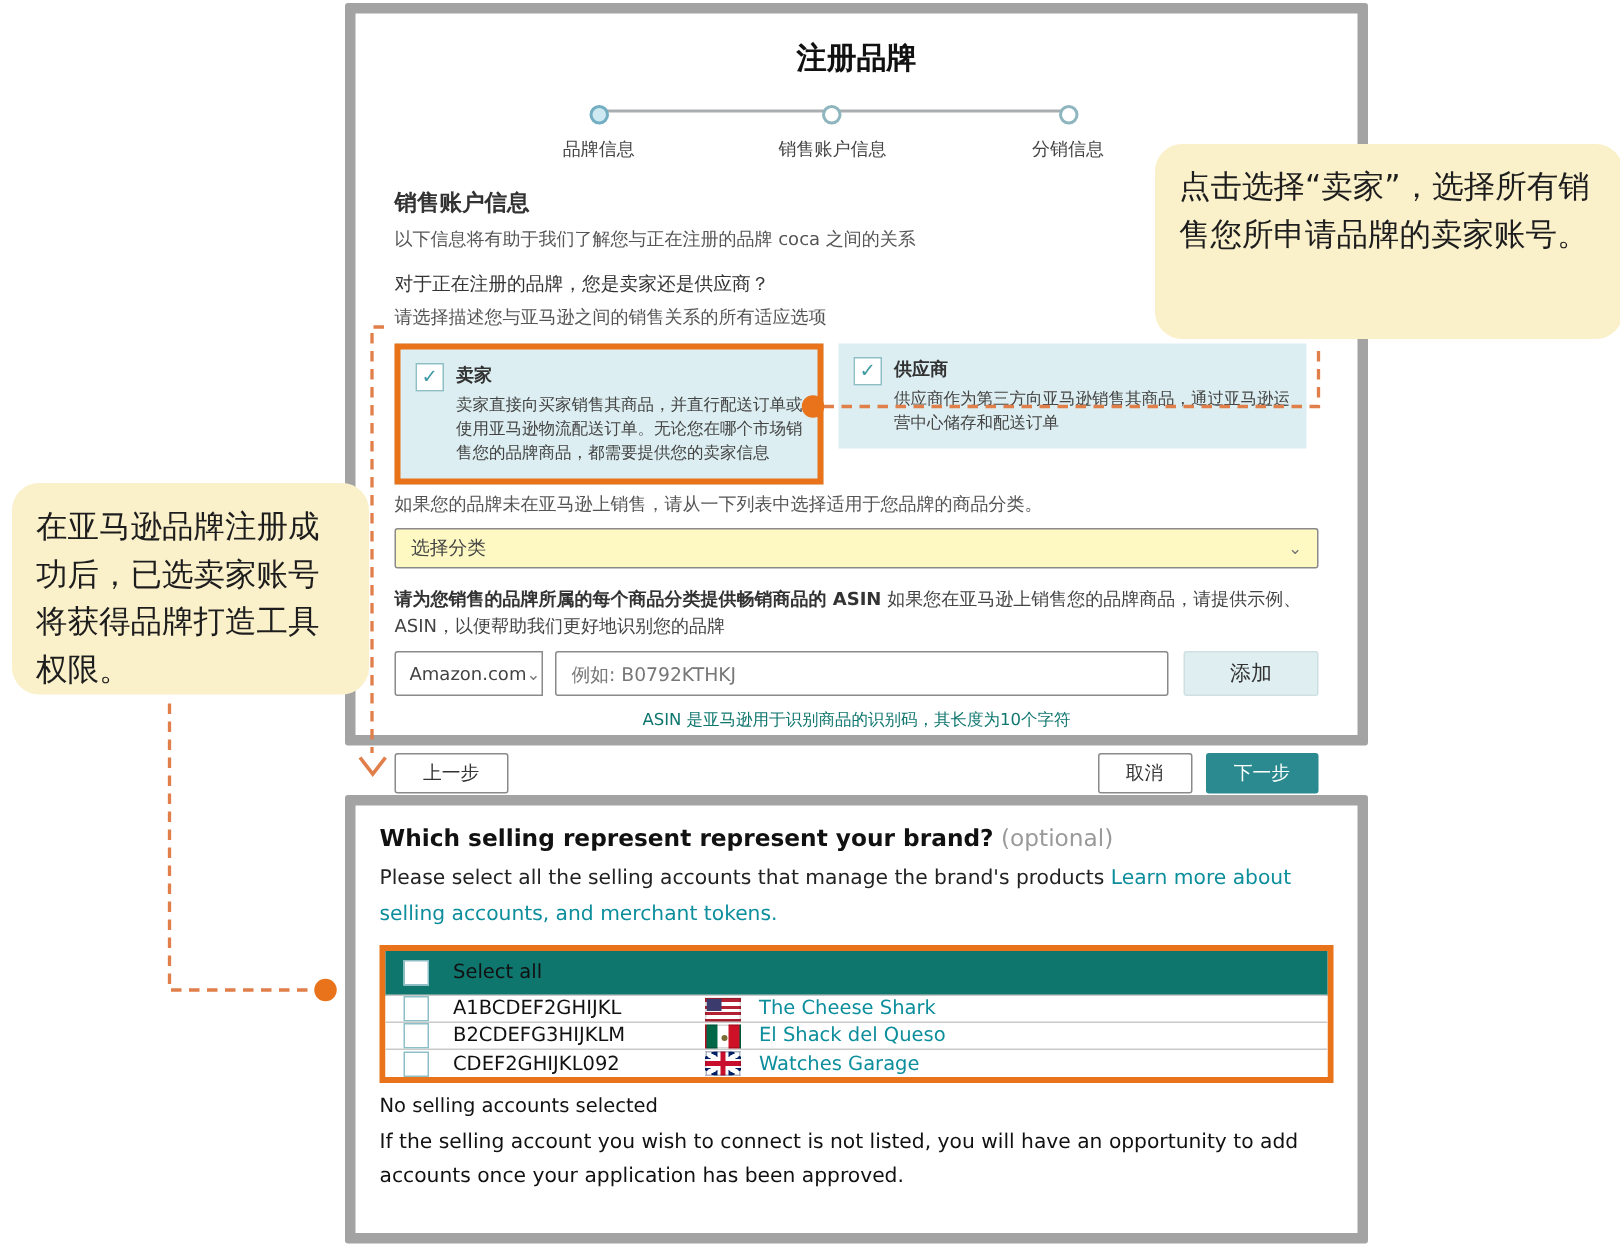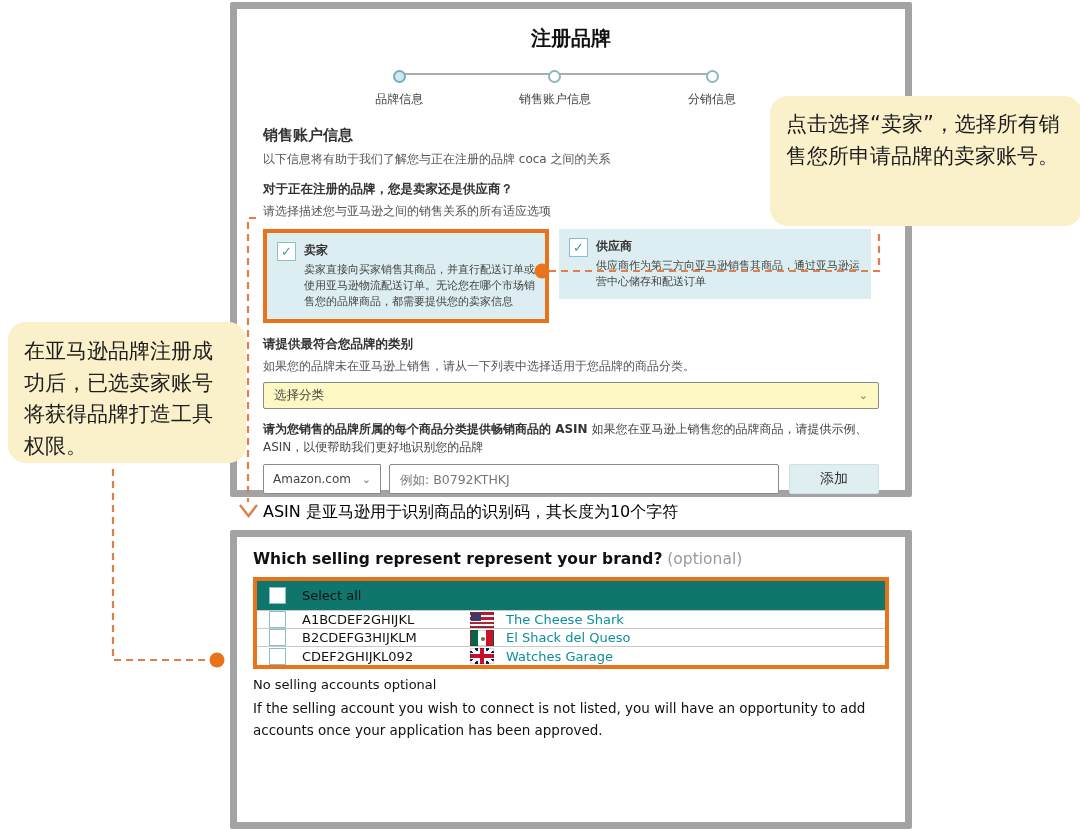--- a/index.html
+++ b/index.html
@@ -18,21 +18,21 @@
   .stepper { position:relative; height:52px; margin-top:6px; }
   .stepper .track { position:absolute; left:22%; right:27%; top:15px; height:2px; background:#a9aeb0; }
   .step { position:absolute; top:12px; transform:translateX(-50%); text-align:center; }
   .step .dot { width:13px; height:13px; border-radius:50%; background:#fff; border:2px solid #8fb6bf; margin:0 auto; }
   .step.active .dot { background:#cfe9f2; border-color:#74aec2; }
   .step .lbl { margin-top:8px; font-size:12px; color:#444; white-space:nowrap; }
   .step1 { left:22.1%; } .step2 { left:47.4%; } .step3 { left:72.9%; }
 
   .sec-h { margin-top:16px; font-size:15px; font-weight:bold; color:#333; }
   .sec-sub { margin-top:6px; font-size:12px; color:#555; }
-  .q-bold { margin-top:13px; font-size:12.5px; font-weight:bold; color:#333; }
+  .q-bold { margin-top:13px; font-size:12.5px; font-weight:normal; color:#333; }
   .q-hint { margin-top:5px; font-size:12px; color:#555; }
 
   .options { display:flex; gap:10px; margin-top:9px; align-items:stretch; }
   .option-card { background:#dceef1; padding:9px 10px; display:flex; gap:8px; }
   .option-card.highlighted { border:4px solid #E8731A; background:#dceef1; }
   #seller-card { width:286px; }
   #vendor-card { width:312px; align-self:flex-start; }
   .option-text .ttl { font-size:12px; font-weight:bold; color:#333; }
   .option-text .dsc { margin-top:3px; font-size:11px; line-height:1.45; color:#444; }
 
@@ -45,29 +45,29 @@
   .field-hint { margin-top:5px; font-size:12px; color:#555; }
   .select-box { margin-top:7px; height:27px; border:1px solid #8a8a8a; border-radius:2px; background:#fef9c3;
                 display:flex; align-items:center; justify-content:space-between; padding:0 10px;
                 font-size:12.5px; color:#444; }
   .chev { color:#777; font-size:11px; }
 
   .asin-para { margin-top:11px; font-size:12px; line-height:1.55; color:#444; }
   .asin-para b { color:#333; }
 
   .asin-row { margin-top:7px; display:flex; height:30px; }
-  .mkt-select { width:118px; border:1px solid #8a8a8a; border-radius:2px 0 0 2px; background:#fff;
+  .mkt-select { width:99px; border:1px solid #8a8a8a; border-radius:2px 0 0 2px; background:#fff;
                 display:flex; align-items:center; justify-content:space-between; padding:0 9px;
                 font-size:12px; color:#444; }
   .asin-input { flex:1; margin-left:8px; border:1px solid #8a8a8a; border-radius:2px; padding:0 10px;
                 font-size:12.5px; color:#444; font-family:inherit; }
   .asin-input::placeholder { color:#777; }
   .add-btn { width:90px; margin-left:10px; border:1px solid #cfe0e3; background:#dfeef0; color:#333;
              font-size:14px; font-family:inherit; border-radius:2px; cursor:pointer; }
-  .asin-help { margin-top:8px; font-size:16px; color:#000000; }
+  .asin-help { margin-top:8px; font-size:11px; color:#0f766e;text-align:center; }
 
   .footer-row { margin-top:15px; display:flex; align-items:center; }
   .btn { height:27px; padding:0 18px; font-size:12.5px; font-family:inherit; border-radius:2px; cursor:pointer; }
   .btn.outline { background:#fff; border:1px solid #8a8a8a; color:#333; }
   .btn.primary { background:#2b8a90; border:1px solid #2b8a90; color:#fff; margin-left:9px; }
   .spacer { flex:1; }
 
   
   .bq { margin-top:13px; font-size:15.5px; }
   .bq b { color:#111; }
@@ -146,21 +146,20 @@
     </div>
     <div class="option-card" id="vendor-card">
       <span class="checkbox">✓</span>
       <span class="option-text">
         <span class="ttl" style="display:block">供应商</span>
         <span class="dsc" style="display:block">供应商作为第三方向亚马逊销售其商品，通过亚马逊运营中心储存和配送订单</span>
       </span>
     </div>
   </div>
 
-  <div class="field-label">请提供最符合您品牌的类别</div>
   <div class="field-hint">如果您的品牌未在亚马逊上销售，请从一下列表中选择适用于您品牌的商品分类。</div>
   <div class="select-box">
     <span>选择分类</span>
     <span class="chev">⌄</span>
   </div>
 
   <div class="asin-para">
     <b>请为您销售的品牌所属的每个商品分类提供畅销商品的 ASIN</b><span> 如果您在亚马逊上销售您的品牌商品，请提供示例、ASIN，以便帮助我们更好地识别您的品牌</span>
   </div>
 
@@ -179,20 +178,23 @@
     <div class="spacer"></div>
     <button class="btn outline">取消</button>
     <button class="btn primary">下一步</button>
   </div>
 </div>
 
 <div class="panel" id="bottom-panel">
   <div class="bq">
     <b>Which selling represent represent your brand?</b><span class="opt"> (optional)</span>
   </div>
+  <div class="b-intro">
+    <span>Please select all the selling accounts that manage the brand's products </span><span class="link">Learn more about selling accounts, and merchant tokens.</span>
+  </div>
 
   <div class="acct-table">
     <div class="t-row header">
       <span class="checkbox small"></span>
       <span class="t-label">Select all</span>
     </div>
     <div class="t-row">
       <span class="checkbox small"></span>
       <span class="t-token">A1BCDEF2GHIJKL</span>
       <span class="flag" data-flag="us"></span>
@@ -205,21 +207,21 @@
       <span class="t-name">El Shack del Queso</span>
     </div>
     <div class="t-row">
       <span class="checkbox small"></span>
       <span class="t-token">CDEF2GHIJKL092</span>
       <span class="flag" data-flag="uk"></span>
       <span class="t-name">Watches Garage</span>
     </div>
   </div>
 
-  <div class="b-status">No selling accounts optional</div>
+  <div class="b-status">No selling accounts selected</div>
   <div class="b-note">If the selling account you wish to connect is not listed, you will have an opportunity to add accounts once your application has been approved.</div>
 </div>
 
 <svg id="connectors" width="1080" height="831" viewBox="0 0 1080 831">
 
   <g stroke="#E07F4A" stroke-width="2.2" fill="none" stroke-dasharray="7 5">
     <path d="M256,218 H248 V502"></path>
   </g>
   <polyline points="240,505 248.5,516 257,505" stroke="#E07F4A" stroke-width="2.4" fill="none"></polyline>
 

